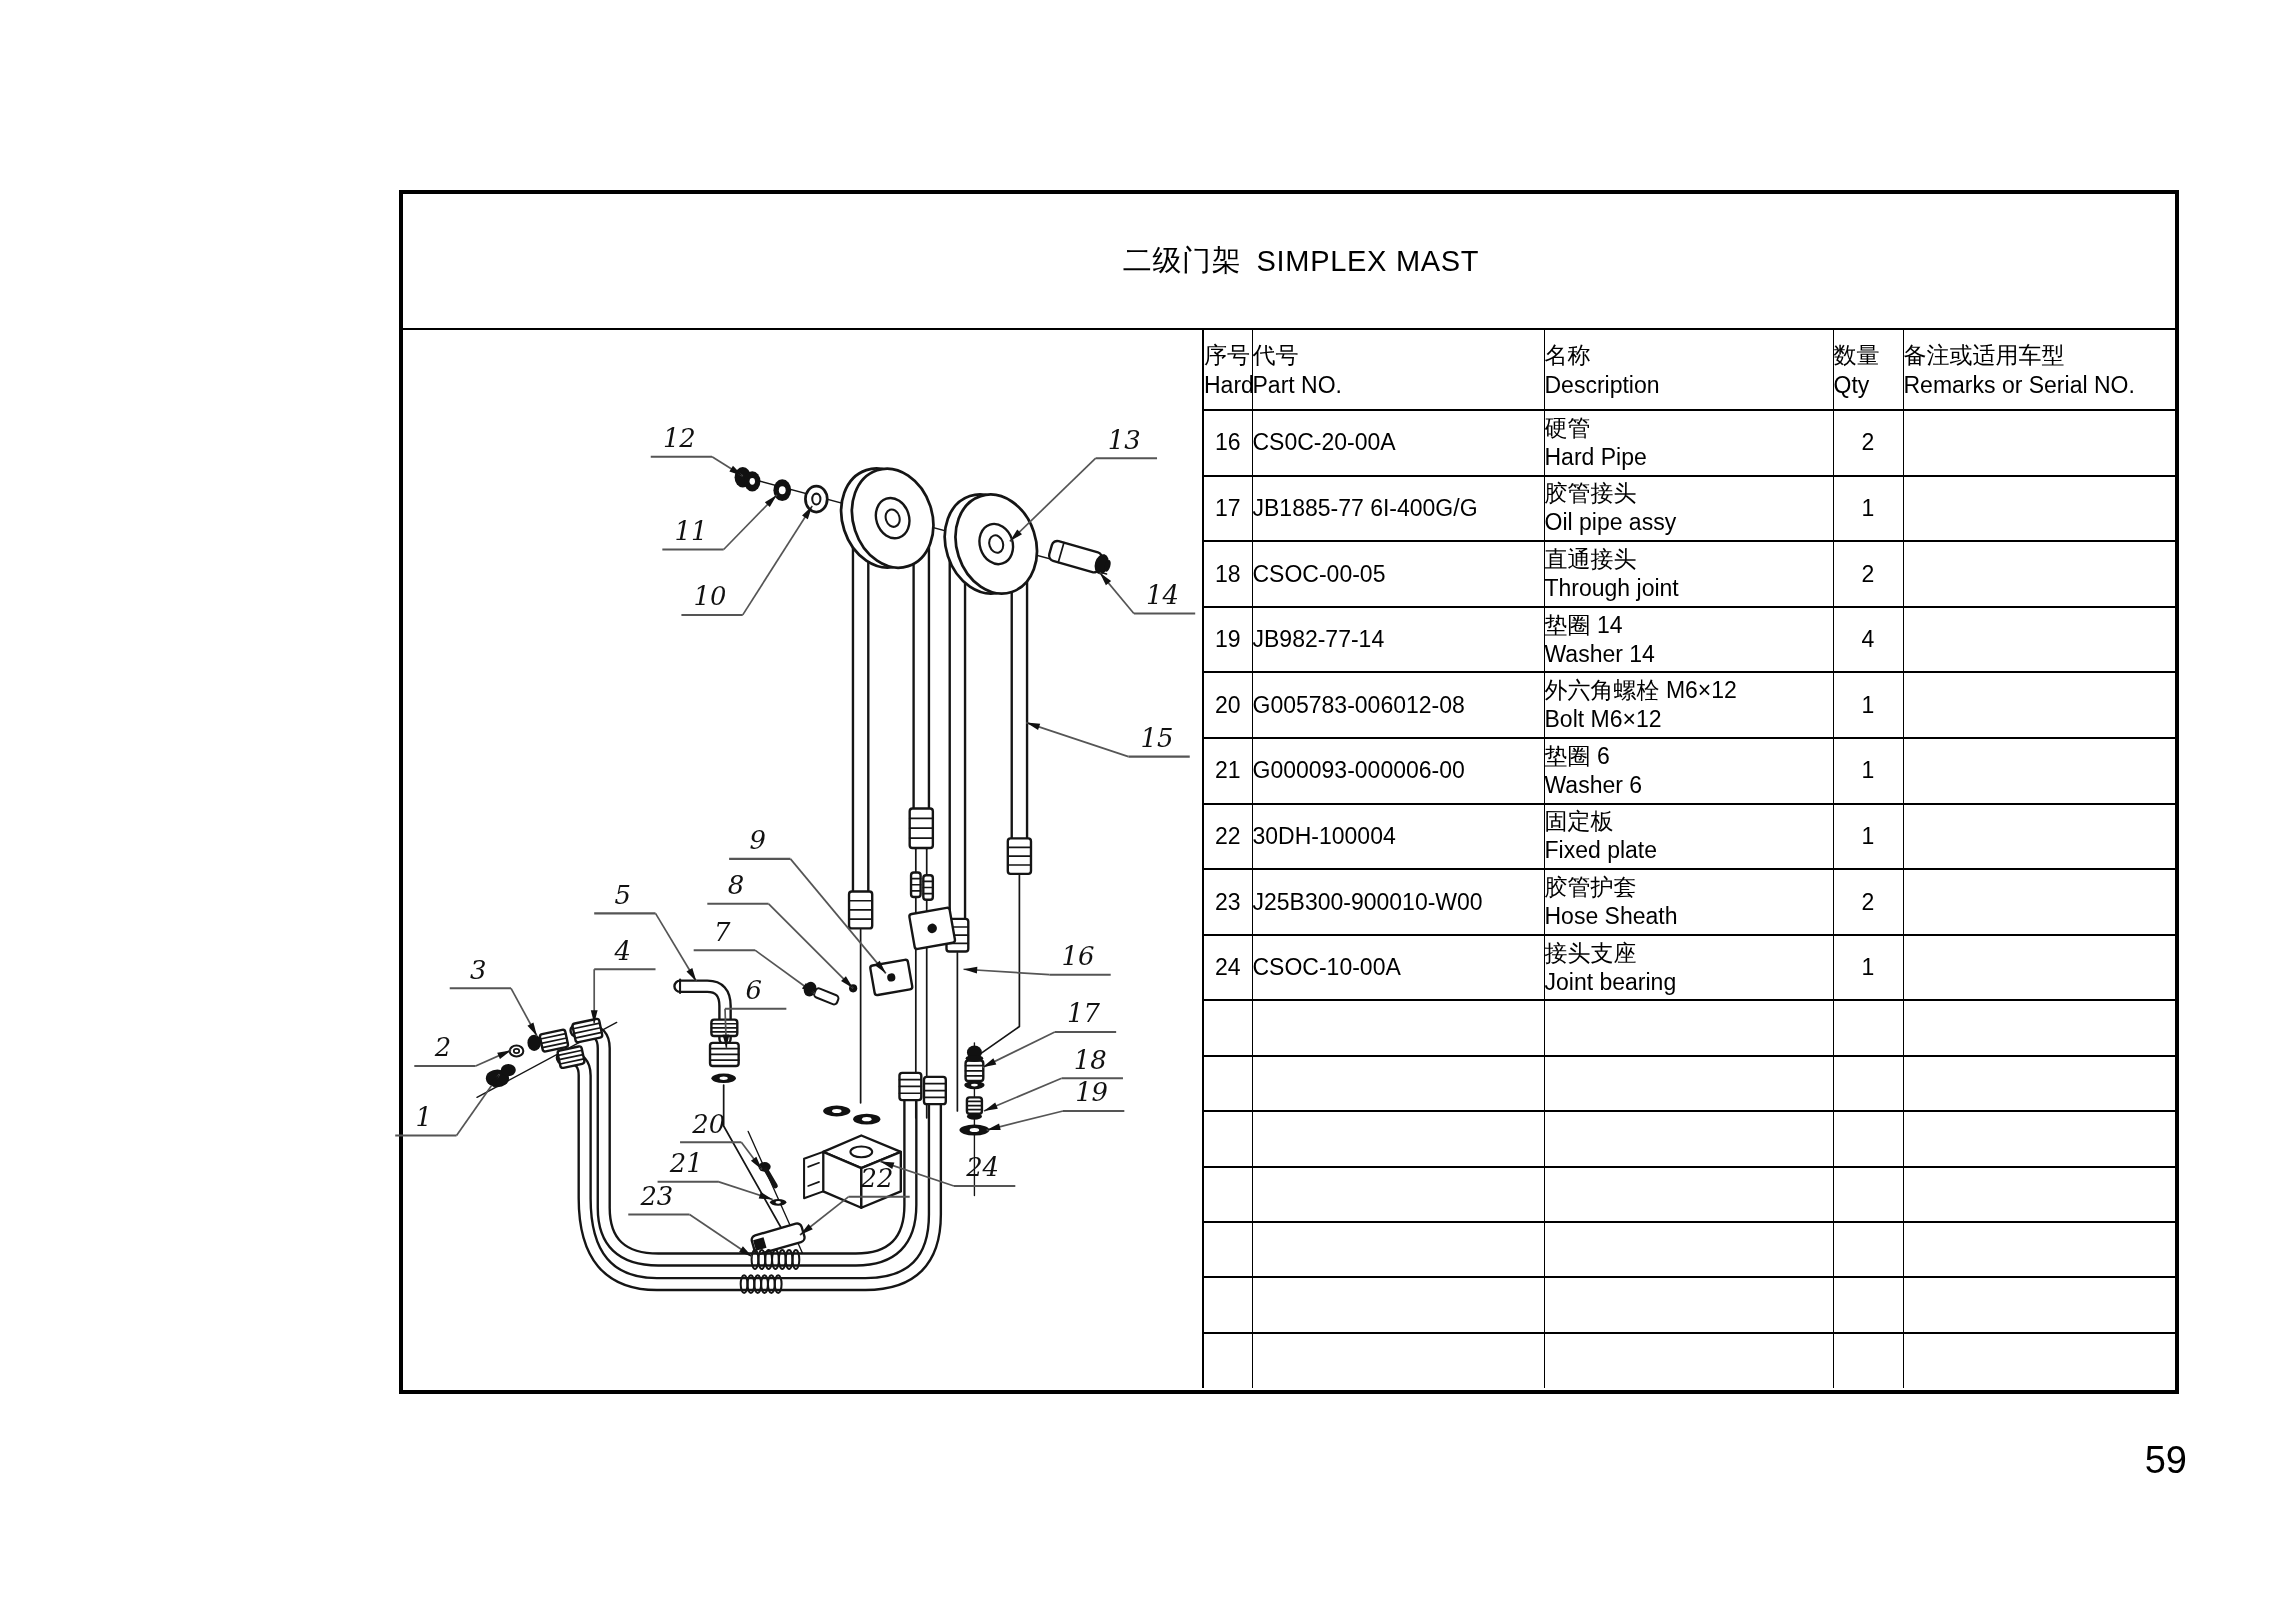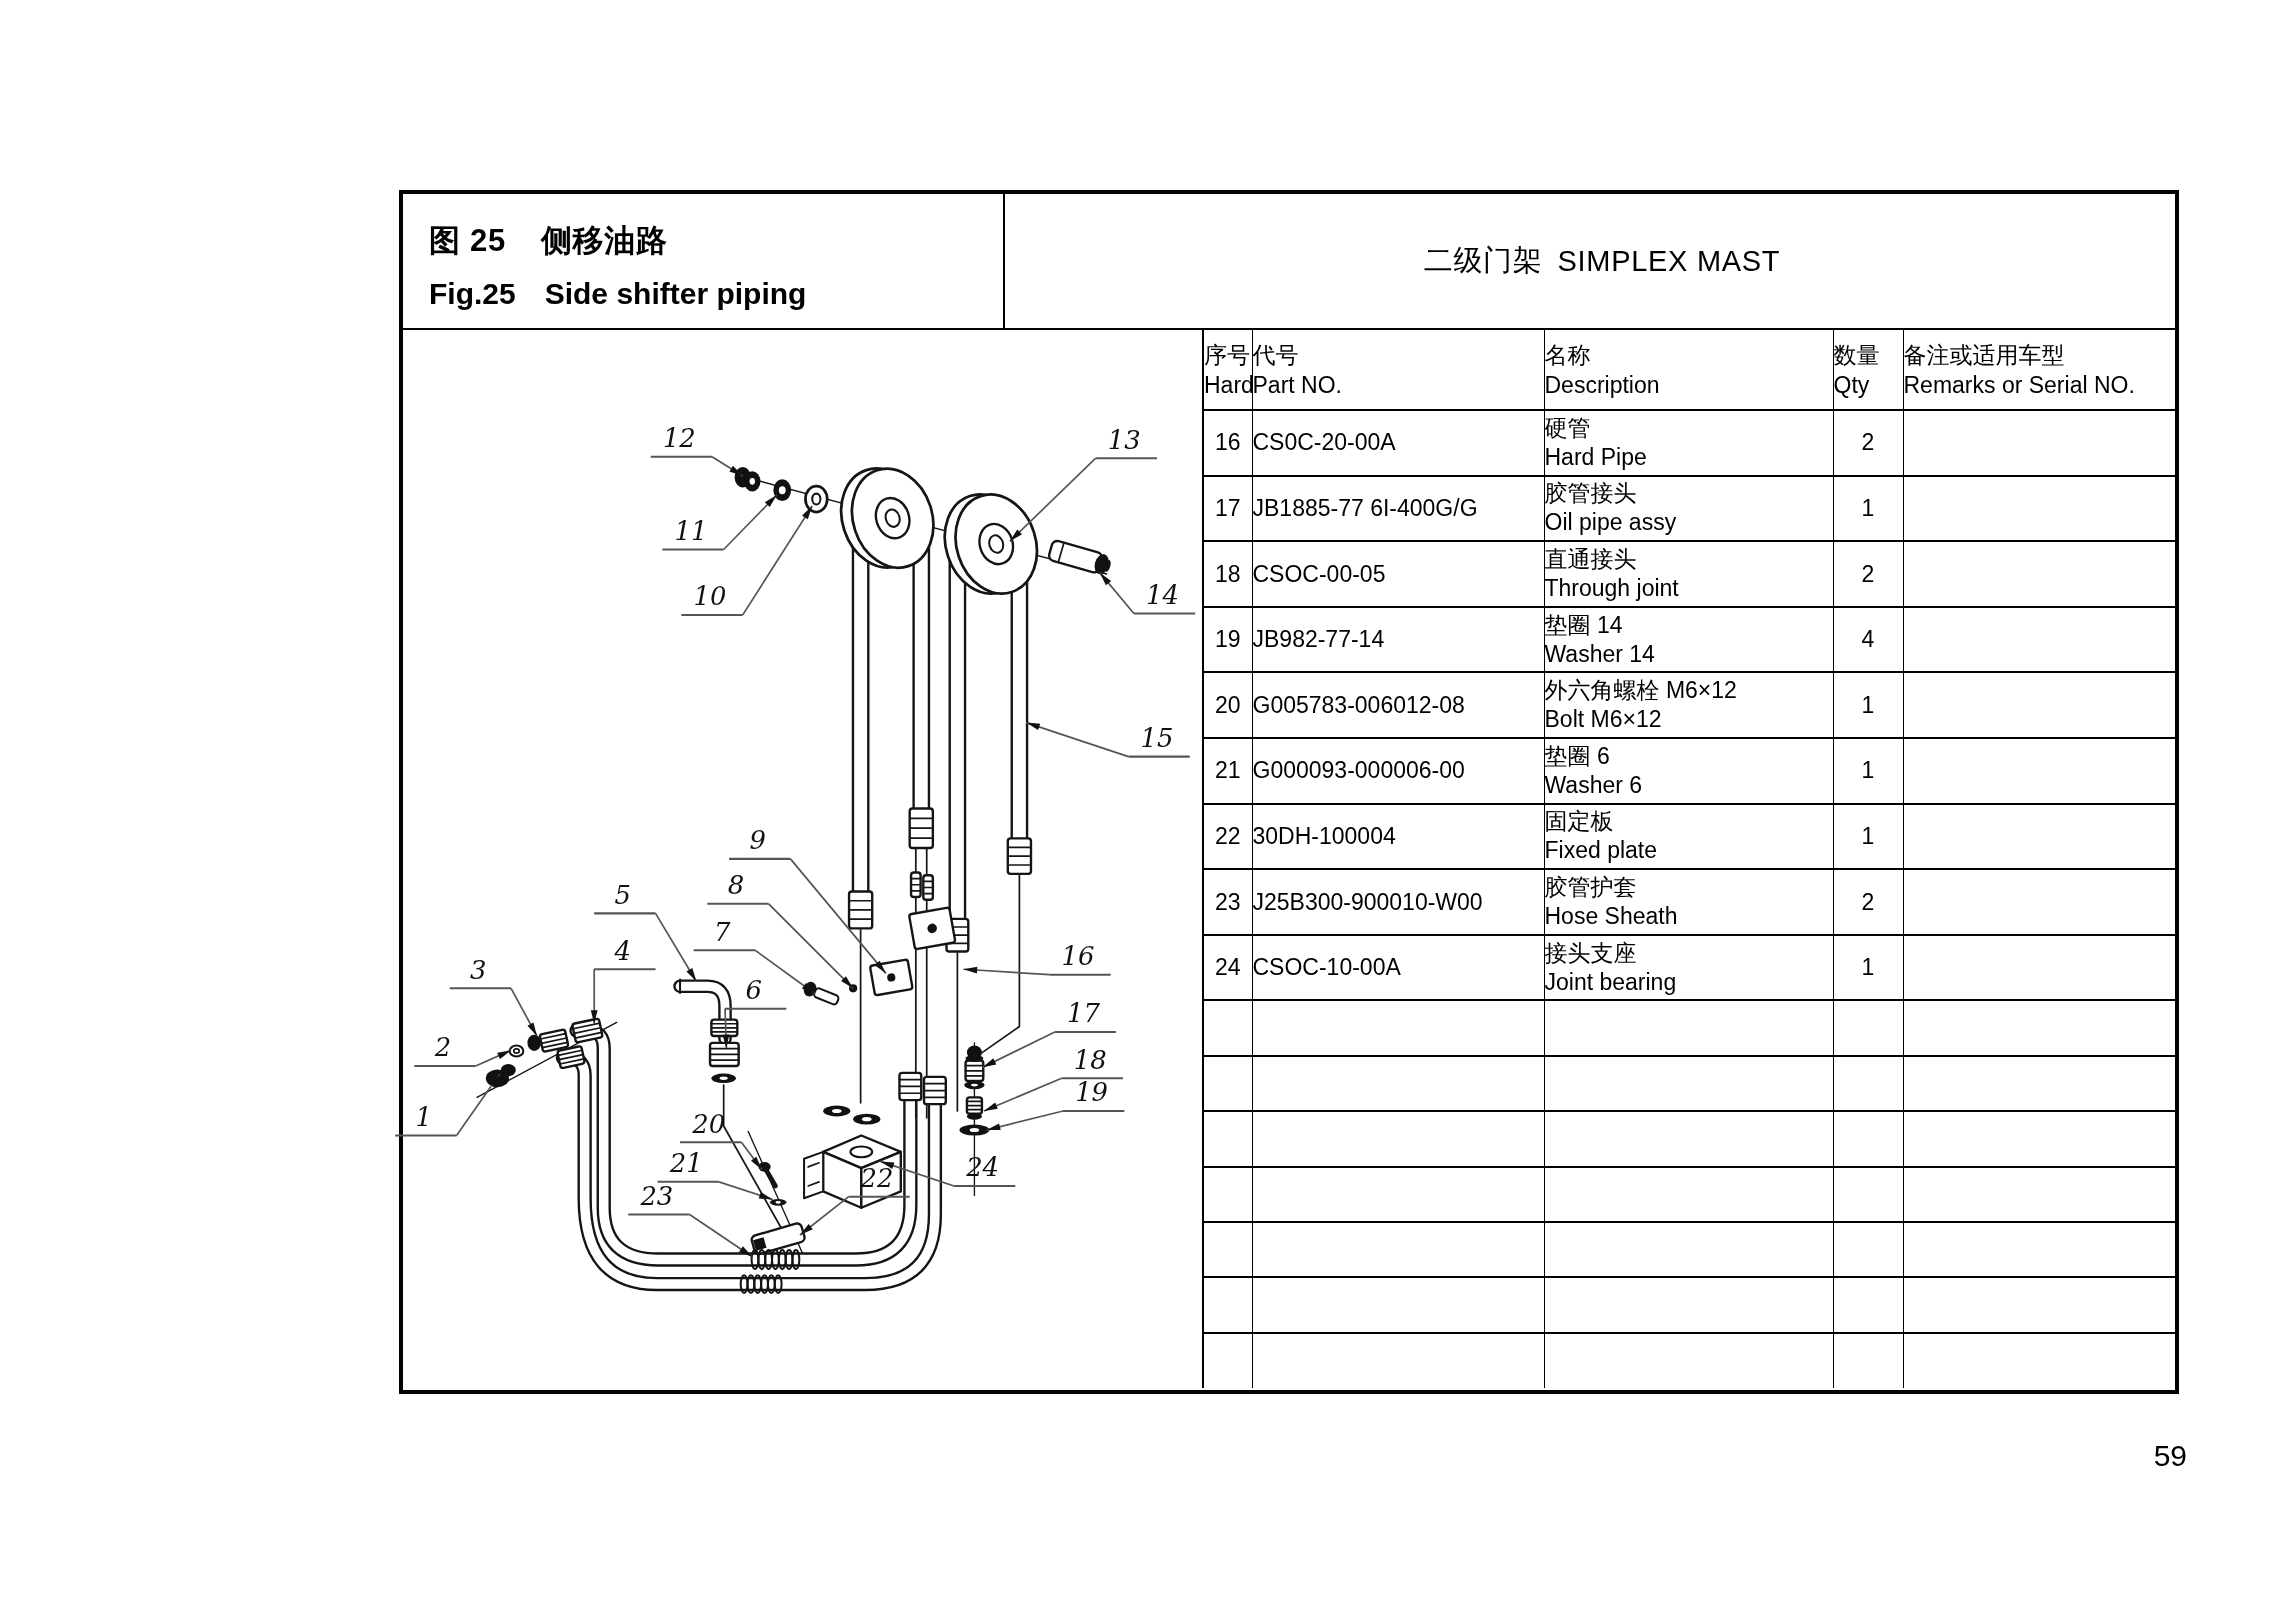--- a/index.html
+++ b/index.html
@@ -18,33 +18,29 @@
   table.ptable{width:100%;height:100%;border-collapse:collapse;table-layout:fixed;border:hidden;}
   table.ptable th,table.ptable td{border:1.4px solid #000;border-top-width:2.7px;border-bottom-width:2.7px;padding:0;font-weight:normal;vertical-align:middle;font-size:23px;overflow:hidden;}
   tr.hdr{height:80px;}
   tr.datarow{height:64px;}
   tr.emptyrow{height:54px;}
   th .zh,th .en{text-align:left;line-height:30px;}
   td.c-item,td.c-qty{text-align:center;}
   td.c-part{padding-left:17.7px;}
   td.c-desc{padding-left:17.7px;margin-left:18px;}
   td.c-desc .zh,td.c-desc .en{line-height:29px;}
-  .pagenum{position:absolute;left:2132px;top:1439px;width:55px;text-align:right;font-size:30px;}
+  .pagenum{position:absolute;left:2132px;top:1439px;width:55px;text-align:right;font-size:38px;}
   svg.diagram{position:absolute;left:0;top:0;pointer-events:none;}
   .cjk{font-family:"Liberation Sans","DejaVu Sans",sans-serif;}
 </style>
 </head>
 <body>
 
 <div class="frame">
   <div class="title-row">
-    <div class="title-left">
-      <div class="l1 cjk"><span>图 25</span><span class="gap"></span><span>侧移油路</span></div>
-      <div class="l2"><span>Fig.25</span><span class="gap" style="width:29px"></span><span>Side shifter piping</span></div>
-    </div>
     <div class="title-right cjk">
       <span>二级门架</span>
         <span class="sp"></span>
         <span>SIMPLEX MAST</span>
     </div>
   </div>
   <div class="content-row">
     <div class="figure-cell"></div>
     <div class="table-cell">
       <table class="ptable cjk">

